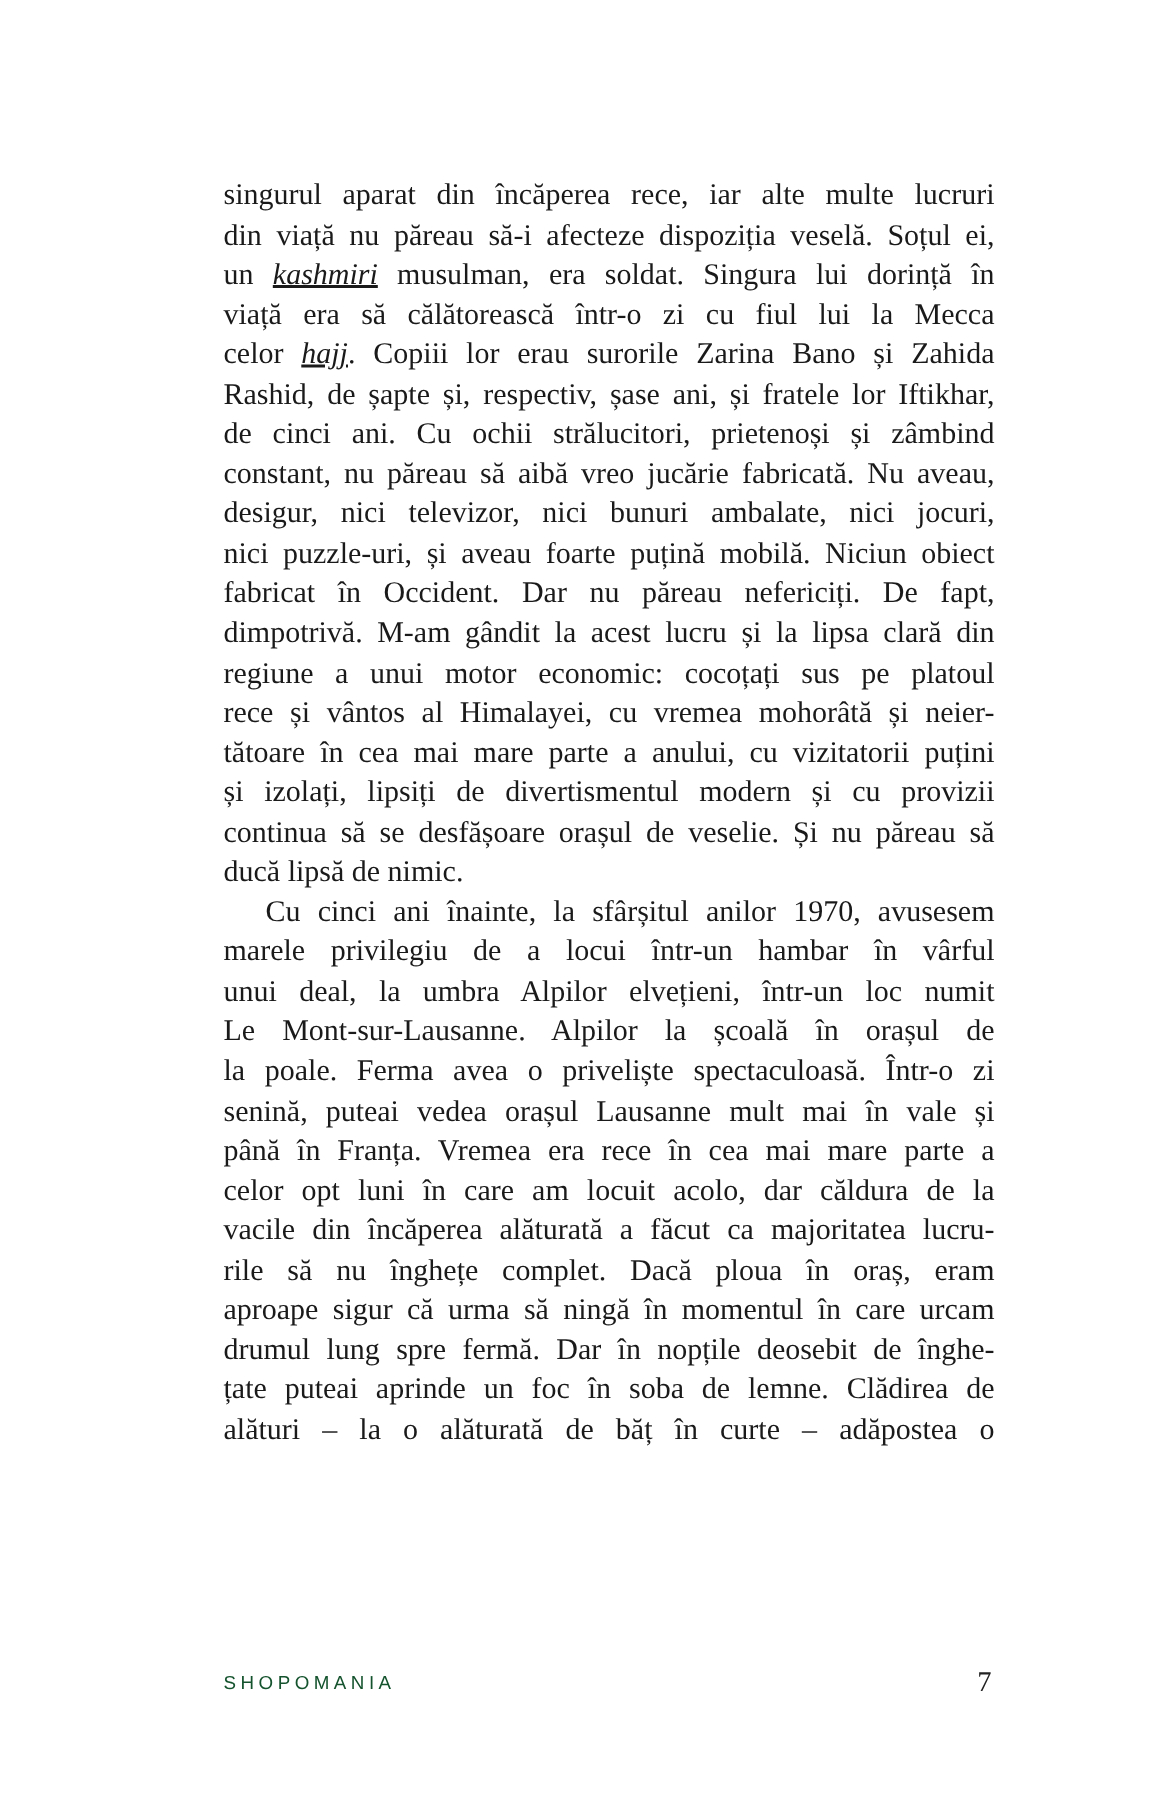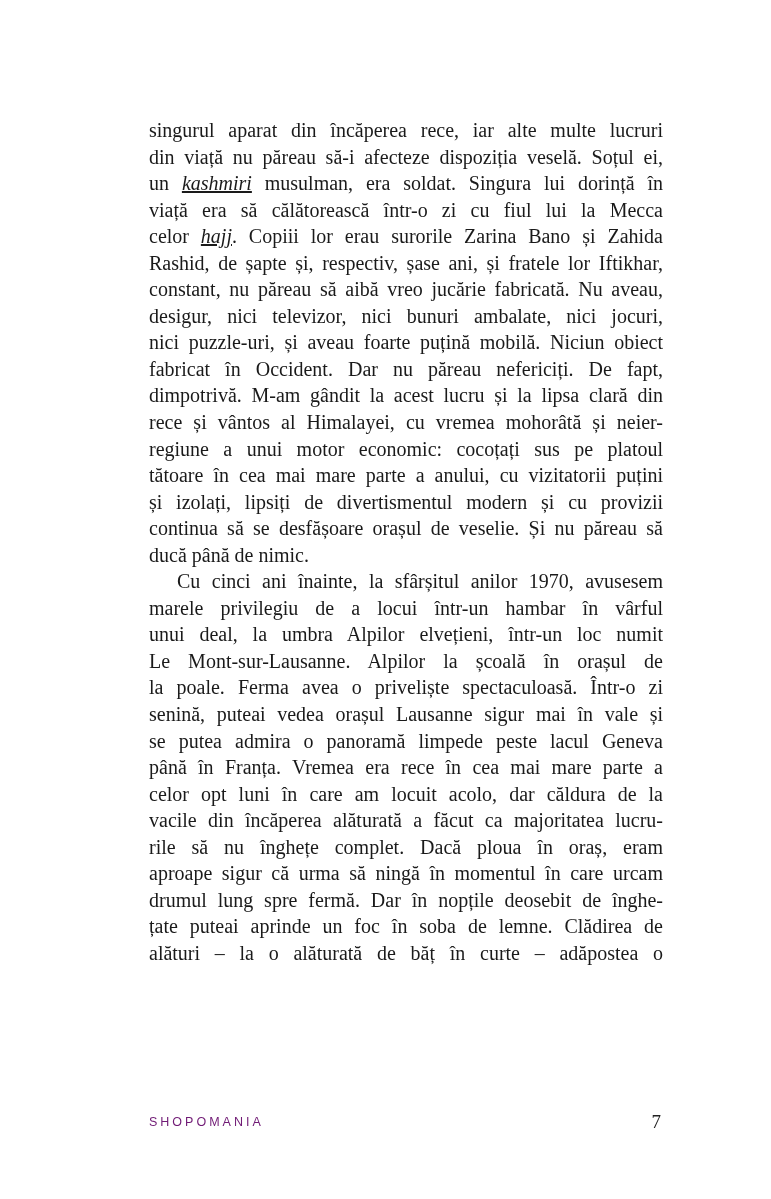--- a/index.html
+++ b/index.html
@@ -9,61 +9,61 @@
     position: absolute; left: 129px; top: 117px; width: 514px;
     font-family: "Liberation Serif", "DejaVu Serif", serif;
     font-size: 20px; line-height: 26.55px; color: #1a1a1a;
   }
   .line { display: block; white-space: nowrap; text-align: justify; text-align-last: justify; height: 26.55px; }
   .line.last { text-align-last: left; }
   .line.indent { padding-left: 28px; }
   .footer-title {
     position: absolute; left: 129px; top: 1115px;
     font-family: "Liberation Sans", "DejaVu Sans", sans-serif;
-    font-size: 12.5px; letter-spacing: 3px; color: #701a75;
+    font-size: 12.5px; letter-spacing: 3px; color: #14532d;
   }
   .page-number {
     position: absolute; right: 130px; top: 1111px;
     font-family: "Liberation Serif", "DejaVu Serif", serif;
     font-size: 19px; color: #222;
   }
   i { font-style: italic; text-decoration: underline; }
 </style>
 </head>
 <body>
 
 <div class="page">
   <div class="text-block" id="text-block">
       <div>
         <span class="line"><span>singurul aparat din încăperea rece, iar alte multe lucruri</span></span>
         <span class="line"><span>din viață nu păreau să-i afecteze dispoziția veselă. Soțul ei,</span></span>
         <span class="line"><span>un </span><i>kashmiri</i><span> musulman, era soldat. Singura lui dorință în</span></span>
         <span class="line"><span>viață era să călătorească într-o zi cu fiul lui la Mecca</span></span>
         <span class="line"><span>celor </span><i>hajj</i><span>. Copiii lor erau surorile Zarina Bano și Zahida</span></span>
         <span class="line"><span>Rashid, de șapte și, respectiv, șase ani, și fratele lor Iftikhar,</span></span>
+        <span class="line"><span>de cinci ani. Cu ochii strălucitori, prietenoși și zâmbind</span></span>
         <span class="line"><span>constant, nu păreau să aibă vreo jucărie fabricată. Nu aveau,</span></span>
         <span class="line"><span>desigur, nici televizor, nici bunuri ambalate, nici jocuri,</span></span>
         <span class="line"><span>nici puzzle-uri, și aveau foarte puțină mobilă. Niciun obiect</span></span>
         <span class="line"><span>fabricat în Occident. Dar nu păreau nefericiți. De fapt,</span></span>
         <span class="line"><span>dimpotrivă. M-am gândit la acest lucru și la lipsa clară din</span></span>
+        <span class="line"><span>regiune a unui motor economic: cocoțați sus pe platoul</span></span>
         <span class="line"><span>rece și vântos al Himalayei, cu vremea mohorâtă și neier-</span></span>
-        <span class="line"><span>regiune a unui motor economic: cocoțați sus pe platoul</span></span>
         <span class="line"><span>tătoare în cea mai mare parte a anului, cu vizitatorii puțini</span></span>
         <span class="line"><span>și izolați, lipsiți de divertismentul modern și cu provizii</span></span>
         <span class="line"><span>continua să se desfășoare orașul de veselie. Și nu păreau să</span></span>
-        <span class="line last"><span>ducă până de nimic.</span></span>
+        <span class="line last"><span>ducă lipsă de nimic.</span></span>
       </div>
       <div>
         <span class="line indent"><span>Cu cinci ani înainte, la sfârșitul anilor 1970, avusesem</span></span>
         <span class="line"><span>marele privilegiu de a locui într-un hambar în vârful</span></span>
         <span class="line"><span>unui deal, la umbra Alpilor elvețieni, într-un loc numit</span></span>
         <span class="line"><span>Le Mont-sur-Lausanne. Alpilor la școală în orașul de</span></span>
         <span class="line"><span>la poale. Ferma avea o priveliște spectaculoasă. Într-o zi</span></span>
-        <span class="line"><span>senină, puteai vedea orașul Lausanne sigur mai în vale și</span></span>
-        <span class="line"><span>se putea admira o panoramă limpede peste lacul Geneva</span></span>
+        <span class="line"><span>senină, puteai vedea orașul Lausanne mult mai în vale și</span></span>
         <span class="line"><span>până în Franța. Vremea era rece în cea mai mare parte a</span></span>
         <span class="line"><span>celor opt luni în care am locuit acolo, dar căldura de la</span></span>
         <span class="line"><span>vacile din încăperea alăturată a făcut ca majoritatea lucru-</span></span>
         <span class="line"><span>rile să nu înghețe complet. Dacă ploua în oraș, eram</span></span>
         <span class="line"><span>aproape sigur că urma să ningă în momentul în care urcam</span></span>
         <span class="line"><span>drumul lung spre fermă. Dar în nopțile deosebit de înghe-</span></span>
         <span class="line"><span>țate puteai aprinde un foc în soba de lemne. Clădirea de</span></span>
         <span class="line"><span>alături – la o alăturată de băț în curte – adăpostea o</span></span>
       </div>
     </div>

